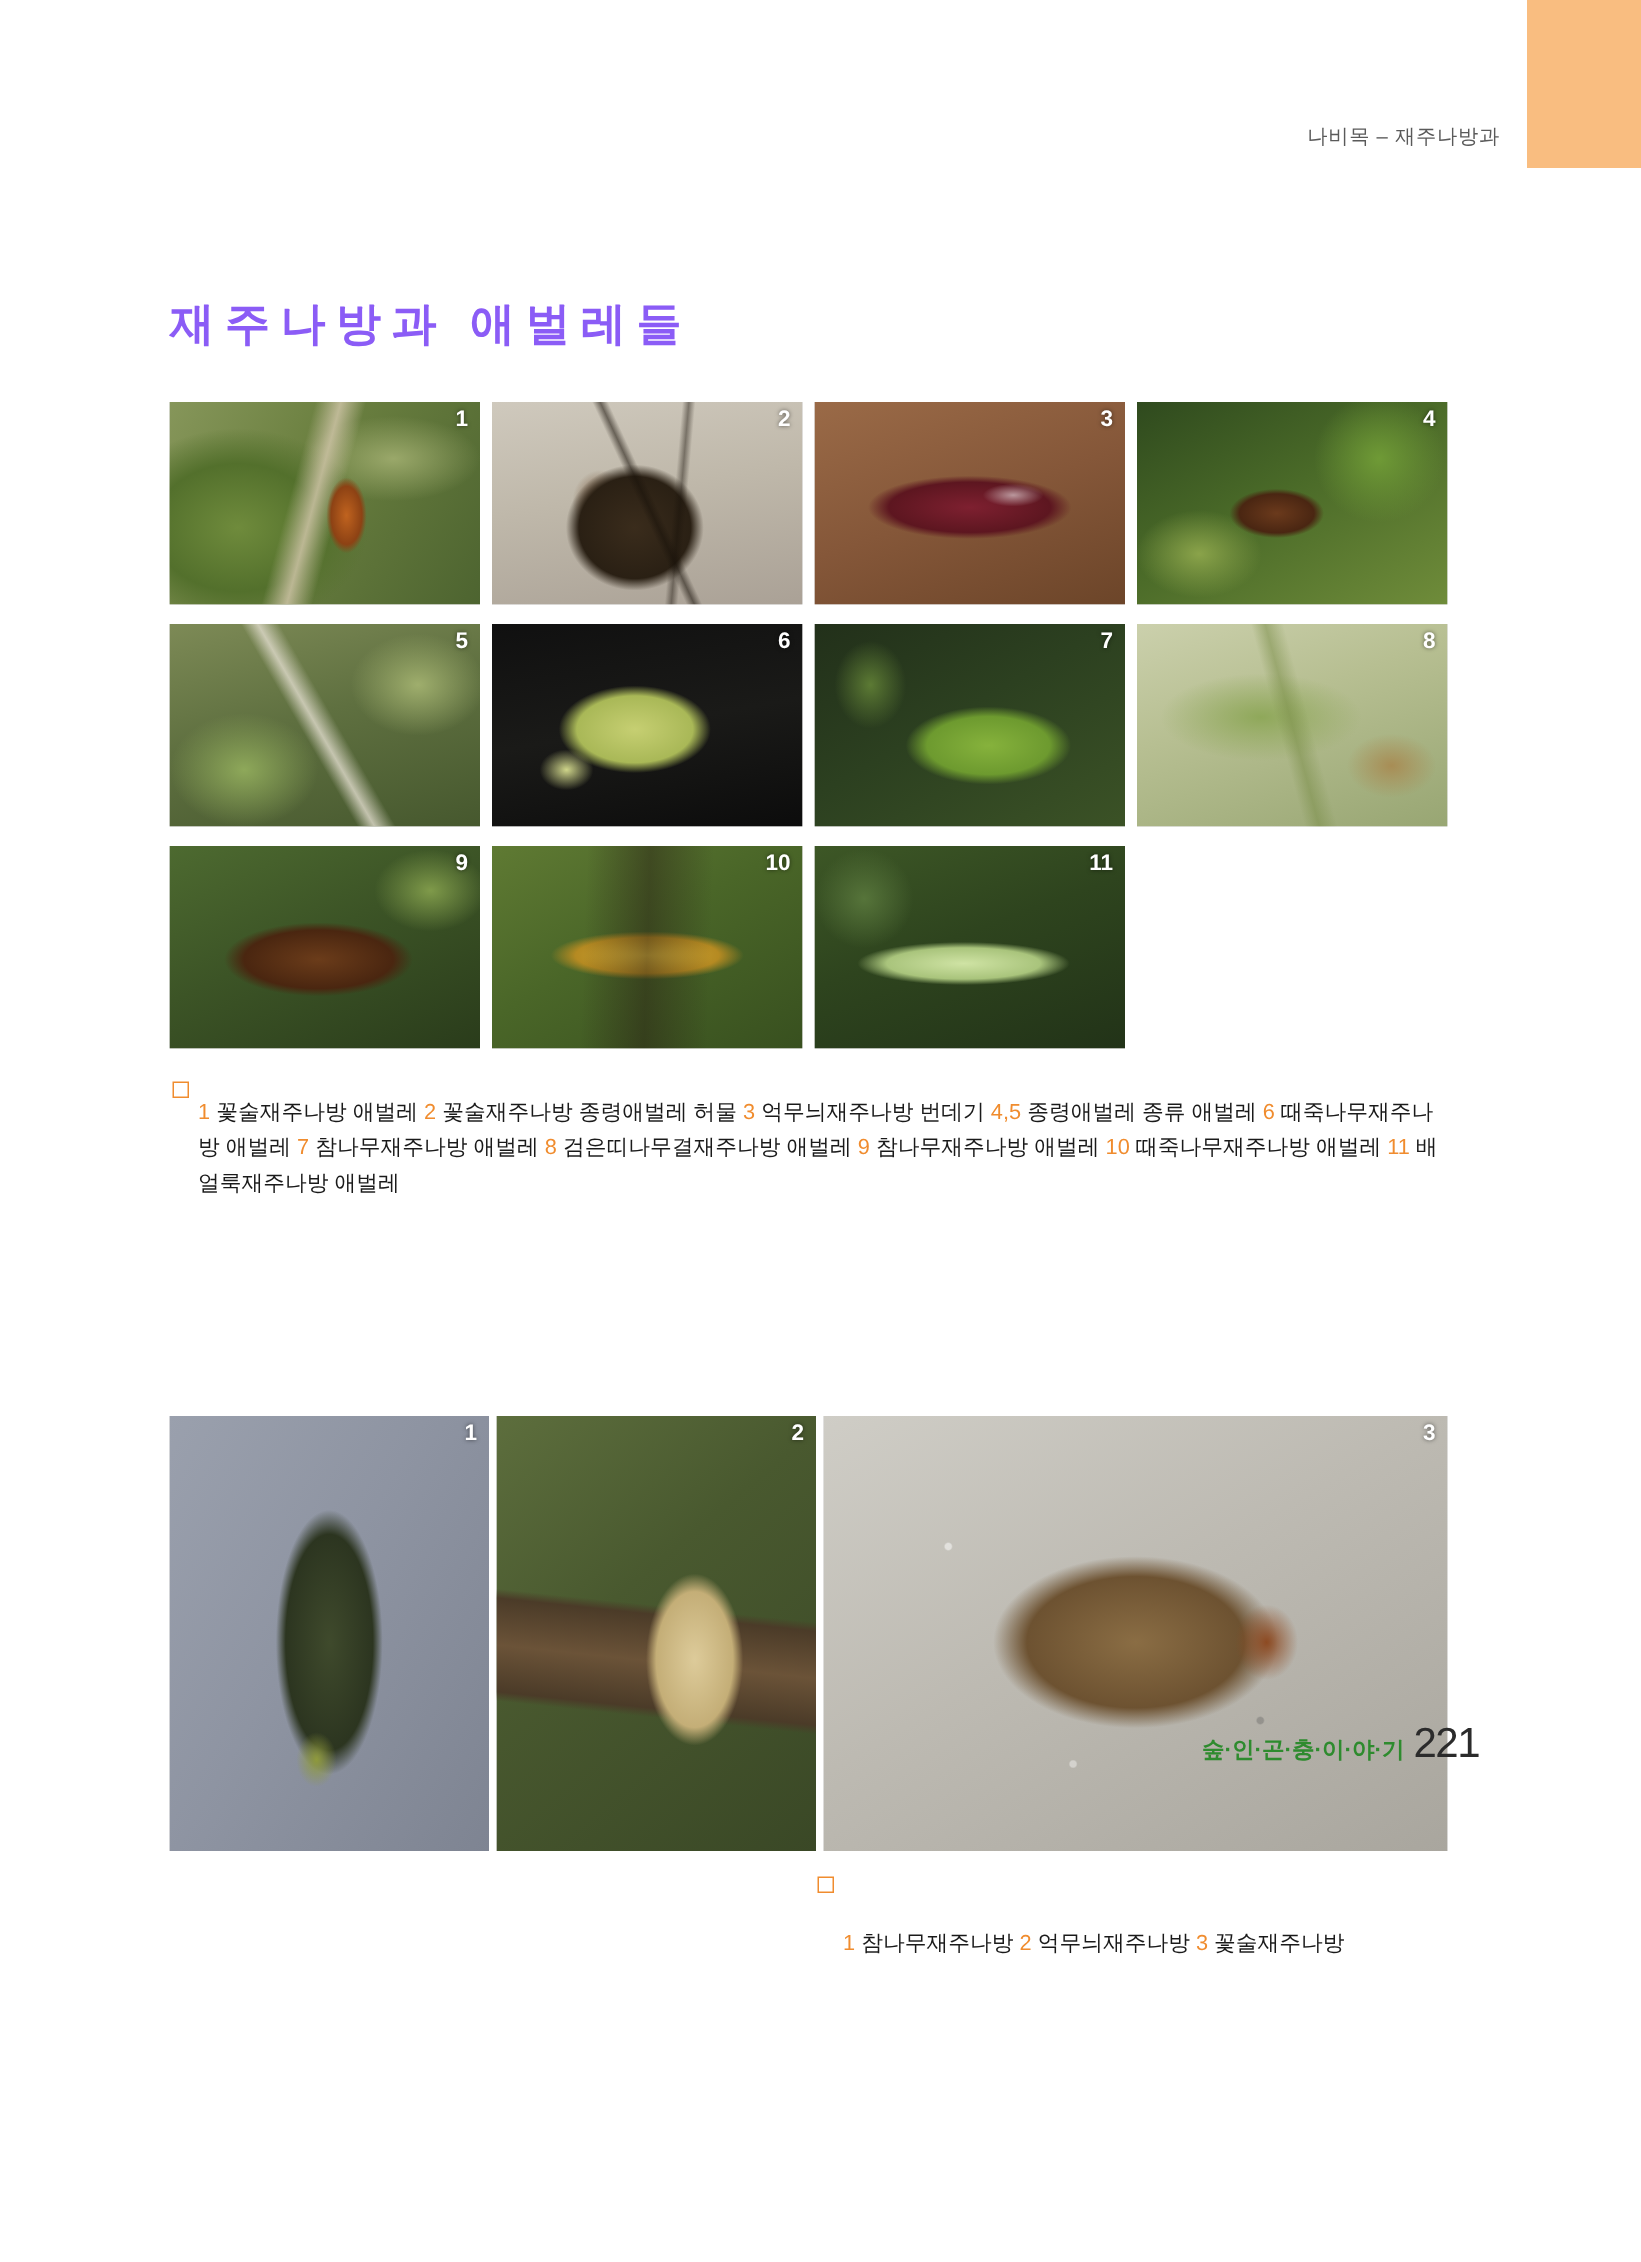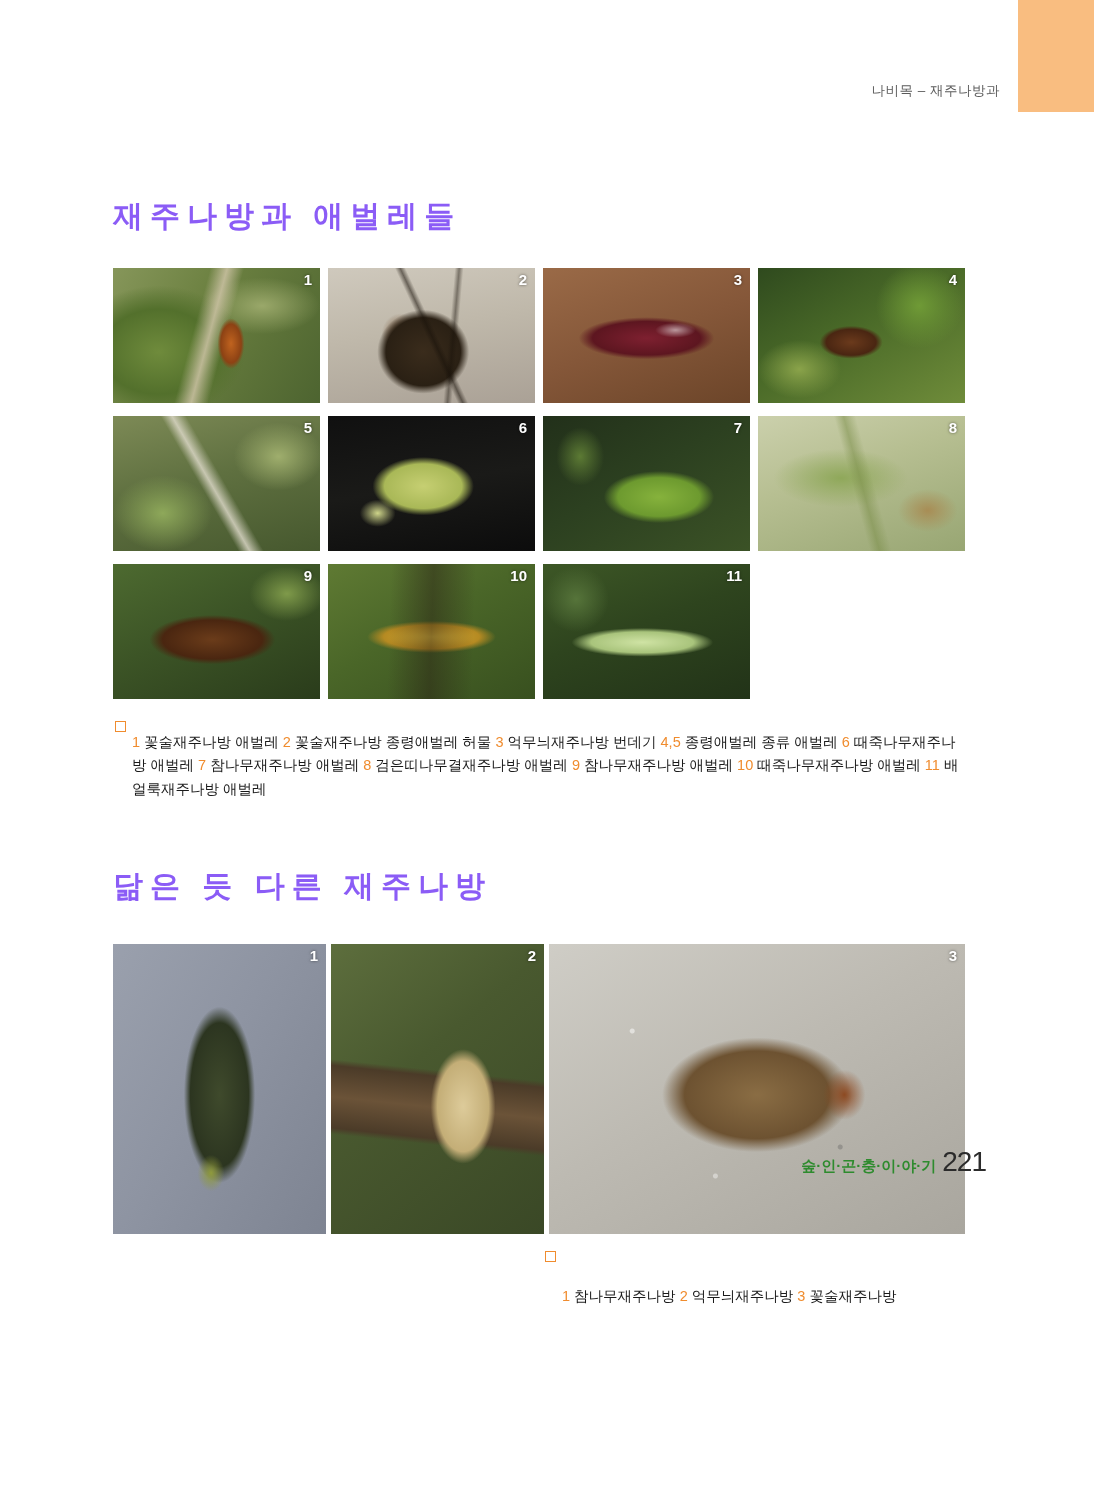--- a/index.html
+++ b/index.html
@@ -244,21 +244,20 @@
     <span class="idx">8</span>
     <span>검은띠나무결재주나방 애벌레</span>
     <span class="idx">9</span>
     <span>참나무재주나방 애벌레</span>
     <span class="idx">10</span>
     <span>때죽나무재주나방 애벌레</span>
     <span class="idx">11</span>
     <span>배얼룩재주나방 애벌레</span>
   </div>
 
-  <div class="section-title" id="title2">닮은 듯 다른 재주나방</div>
 
   <div class="plate" style="left:113px; top:944px; width:213px; height:290px;">
     <div class="ph" style="background:linear-gradient(120deg,#9aa0ad 0%,#8e94a2 45%,#7e8492 100%);"></div>
     <div class="ph" style="background:
         radial-gradient(ellipse 22% 40% at 50% 52%, #3f4a2c 0%, #2c3520 62%, rgba(45,55,32,0) 76%);"></div>
     <div class="ph" style="background:
         radial-gradient(ellipse 9% 9% at 46% 79%, #8f9a3c 0%, rgba(140,150,60,0) 70%);"></div>
     <div class="num">1</div>
   </div>
 

